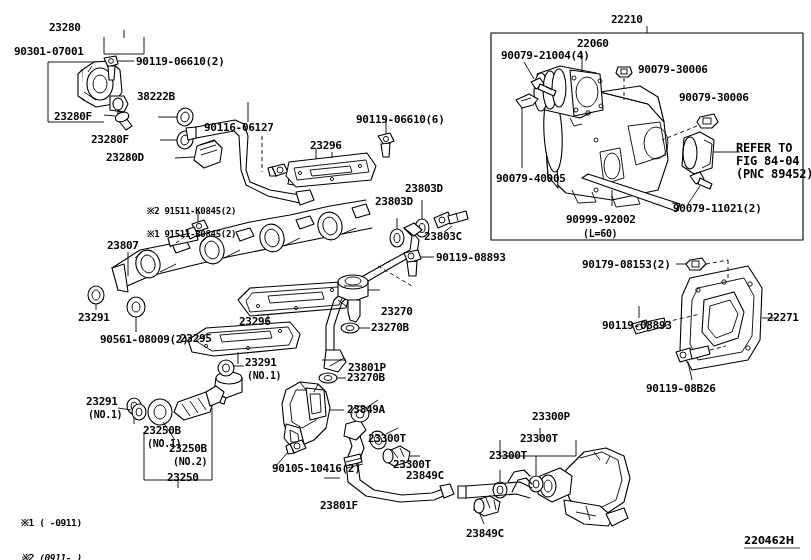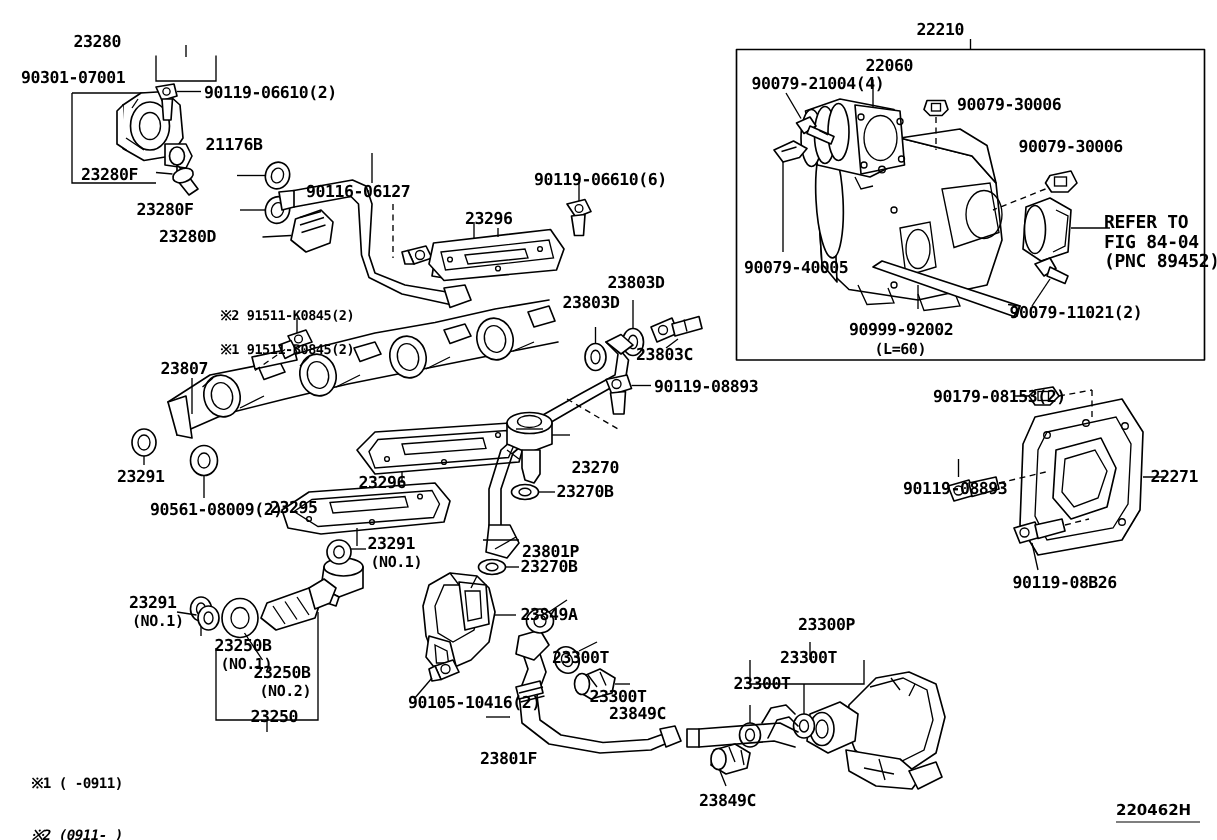--- a/index.html
+++ b/index.html
@@ -495,21 +495,21 @@
   </g>
   <line class="ld" x1="688" y1="362" x2="692" y2="380"></line>
   <line class="dash" x1="710" y1="350" x2="726" y2="346"></line>
 
   <line class="hair" x1="744" y1="548" x2="800" y2="548"></line>
 </svg>
 
 <div class="lbl" style="left:49px;top:22px;">23280</div>
 <div class="lbl" style="left:14px;top:46px;">90301-07001</div>
 <div class="lbl" style="left:136px;top:56px;">90119-06610(2)</div>
-<div class="lbl" style="left:137px;top:91px;">21176B</div>
+<div class="lbl" style="left:137px;top:91px;">38222B</div>
 <div class="lbl" style="left:54px;top:111px;">23280F</div>
 <div class="lbl" style="left:91px;top:134px;">23280F</div>
 <div class="lbl" style="left:106px;top:152px;">23280D</div>
 <div class="lbl" style="left:204px;top:122px;">90116-06127</div>
 <div class="lbl" style="left:356px;top:114px;">90119-06610(6)</div>
 <div class="lbl" style="left:310px;top:140px;">23296</div>
 
 <div class="lbl sm" style="left:147px;top:194px;margin-top:35px;">※1 91511-B0845(2)</div>
 <div class="lbl sm" style="left:147px;top:206px;">※2 91511-K0845(2)</div>
 
@@ -557,22 +557,22 @@
 <div class="lbl" style="left:638px;top:64px;">90079-30006</div>
 <div class="lbl" style="left:679px;top:92px;">90079-30006</div>
 <div class="lbl" style="left:496px;top:173px;">90079-40005</div>
 <div class="lbl" style="left:566px;top:214px;">90999-92002</div>
 <div class="lbl sub" style="left:583px;top:228px;">(L=60)</div>
 <div class="lbl" style="left:673px;top:203px;">90079-11021(2)</div>
 <div class="lbl ref" style="left:736px;top:143px;">REFER TO</div>
 <div class="lbl ref" style="left:736px;top:156px;">FIG 84-04</div>
 <div class="lbl ref" style="left:736px;top:169px;">(PNC 89452)</div>
 
-<div class="lbl" style="left:582px;top:259px;margin-left:40px;">90179-08153(2)</div>
+<div class="lbl" style="left:582px;top:259px;">90179-08153(2)</div>
 <div class="lbl" style="left:602px;top:320px;">90119-08893</div>
-<div class="lbl" style="left:675px;top:383px;">90119-08B26</div>
+<div class="lbl" style="left:646px;top:383px;">90119-08B26</div>
 <div class="lbl" style="left:767px;top:312px;">22271</div>
 
 <div class="lbl foot" style="left:21px;top:517px;">※1 (   -0911)</div>
 <div class="lbl foot" style="left:21px;top:552px;font-style:italic;">※2 (0911-   )</div>
 <div class="lbl code" style="left:744px;top:535px;">220462H</div>
 
 </div>
 
 </body></html>

